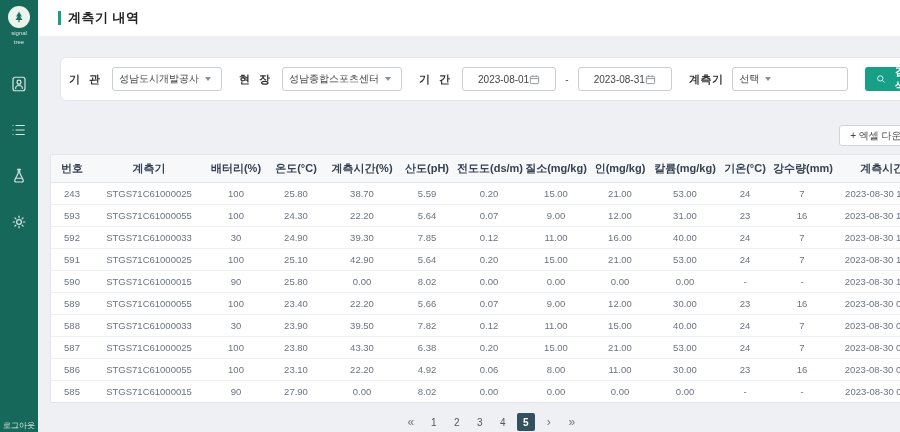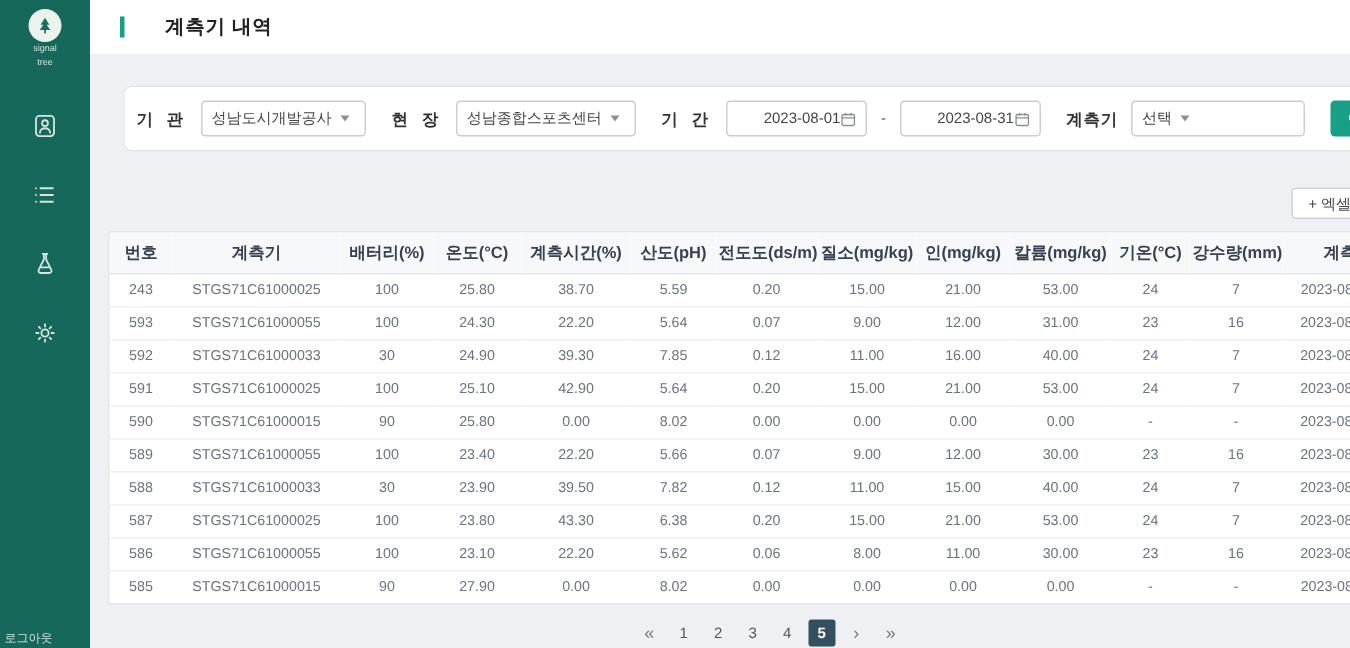--- a/index.html
+++ b/index.html
@@ -1,54 +1,54 @@
 <!DOCTYPE html>
 <html><head>
 <meta charset="utf-8">
 <style>
   * { margin:0; padding:0; box-sizing:border-box; }
   html,body { width:900px; height:432px; overflow:hidden; background:#eef0f3;
     font-family:"Liberation Sans", sans-serif; }
   .screen { position:relative; width:900px; height:432px; display:flex; }
 
   
-  .sidebar { width:60px; height:432px; background:#16685a; display:flex;
+  .sidebar { width:38px; height:432px; background:#16685a; display:flex;
     flex-direction:column; align-items:center; flex-shrink:0; position:relative; }
   .logo { margin-top:6px; display:flex; flex-direction:column; align-items:center; }
   .logo-circle { width:22px; height:22px; border-radius:50%; background:#eaf4ec;
     display:flex; align-items:center; justify-content:center; }
   .logo-txt { color:#cfe6dc; font-size:6px; line-height:7px; text-align:center; margin-top:2px; }
   .nav-icons { margin-top:26px; display:flex; flex-direction:column; gap:22px; align-items:center; }
   .nav-btn { width:24px; height:24px; display:flex; align-items:center; justify-content:center;
     border-radius:5px; cursor:pointer; }
   .nav-btn svg { stroke:#d7e6e0; fill:none; stroke-width:1.6; stroke-linecap:round; stroke-linejoin:round; }
   .logout { position:absolute; bottom:1px; left:3px; color:#cfe3dc; font-size:8px; white-space:nowrap; }
 
   
   .main { flex:1; display:flex; flex-direction:column; }
   .topbar { height:36px; background:#ffffff; display:flex; align-items:center; padding-left:20px; }
   .title-accent { width:3px; height:14px; background:#17a086; margin-right:7px; }
-  .page-title { font-size:13px; font-weight:bold; color:#222; letter-spacing:0.5px;margin-left:20px; }
+  .page-title { font-size:13px; font-weight:bold; color:#222; letter-spacing:0.5px; }
 
   .content { flex:1; padding:0 12px; }
 
   
   .filter-card { margin:21px 10px 0; height:44px; background:#fff; border:1px solid #e3e6ea;
     border-radius:6px; display:flex; align-items:center; justify-content:center; gap:9px;
     font-size:11px; }
   .f-label { font-weight:bold; color:#333; letter-spacing:3px; margin-left:8px; white-space:nowrap; }
   .f-label.tight { letter-spacing:0.5px; }
   .select-box { border:1px solid #c9ced3; border-radius:3px; background:#fff; height:24px;
     display:flex; align-items:center; justify-content:flex-start; padding:0 6px;
     font-size:10px; color:#444; cursor:pointer; }
   .select-box .chev { width:0; height:0; border-left:3.5px solid transparent;
     border-right:3.5px solid transparent; border-top:4px solid #8a9097; margin-left:6px; }
   .w-org { width:112px; } .w-site { width:122px; } .w-dev { width:118px; }
   .date-box { border:1px solid #c9ced3; border-radius:3px; background:#fff; height:24px;
-    width:96px; display:flex; align-items:center; justify-content:flex-end;
+    width:96px; display:flex; align-items:center; justify-content:center;
     padding:0 6px; font-size:10px; color:#444; cursor:text; }
   .date-sep { color:#555; font-size:10px; }
   .search-btn { background:#17a086; color:#fff; border:none; border-radius:3px; height:24px;
     padding:0 11px; font-size:10.5px; font-weight:bold; display:flex; align-items:center;
     gap:4px; cursor:pointer; margin-left:8px; font-family:"Liberation Sans", sans-serif; }
   .search-btn svg { stroke:#fff; fill:none; stroke-width:2; }
 
   
   .toolbar-row { display:flex; justify-content:flex-end; margin-top:24px; }
   .excel-btn { background:#fff; border:1px solid #d0d4d8; border-radius:3px; height:21px;
@@ -323,21 +323,21 @@
                 <td>24</td>
                 <td>7</td>
                 <td>2023-08-30 09:10</td>
               </tr>
               <tr>
                 <td>586</td>
                 <td>STGS71C61000055</td>
                 <td>100</td>
                 <td>23.10</td>
                 <td>22.20</td>
-                <td>5.62</td>
+                <td>4.92</td>
                 <td>0.06</td>
                 <td>8.00</td>
                 <td>11.00</td>
                 <td>30.00</td>
                 <td>23</td>
                 <td>16</td>
                 <td>2023-08-30 08:20</td>
               </tr>
               <tr>
                 <td>585</td>

